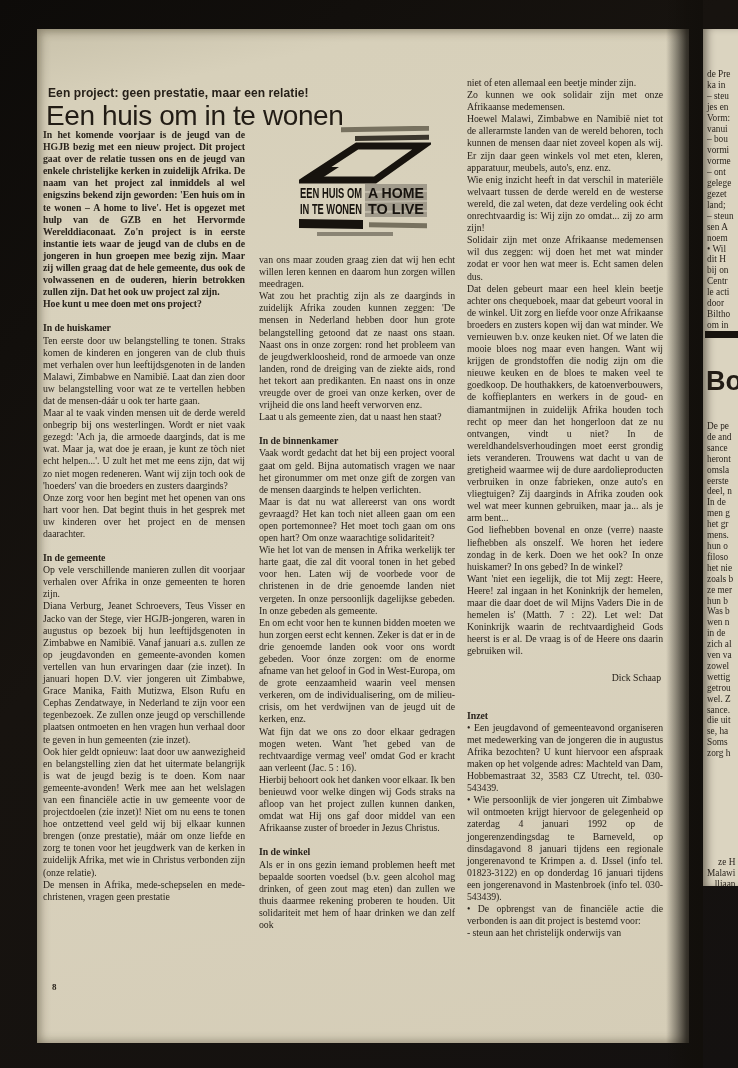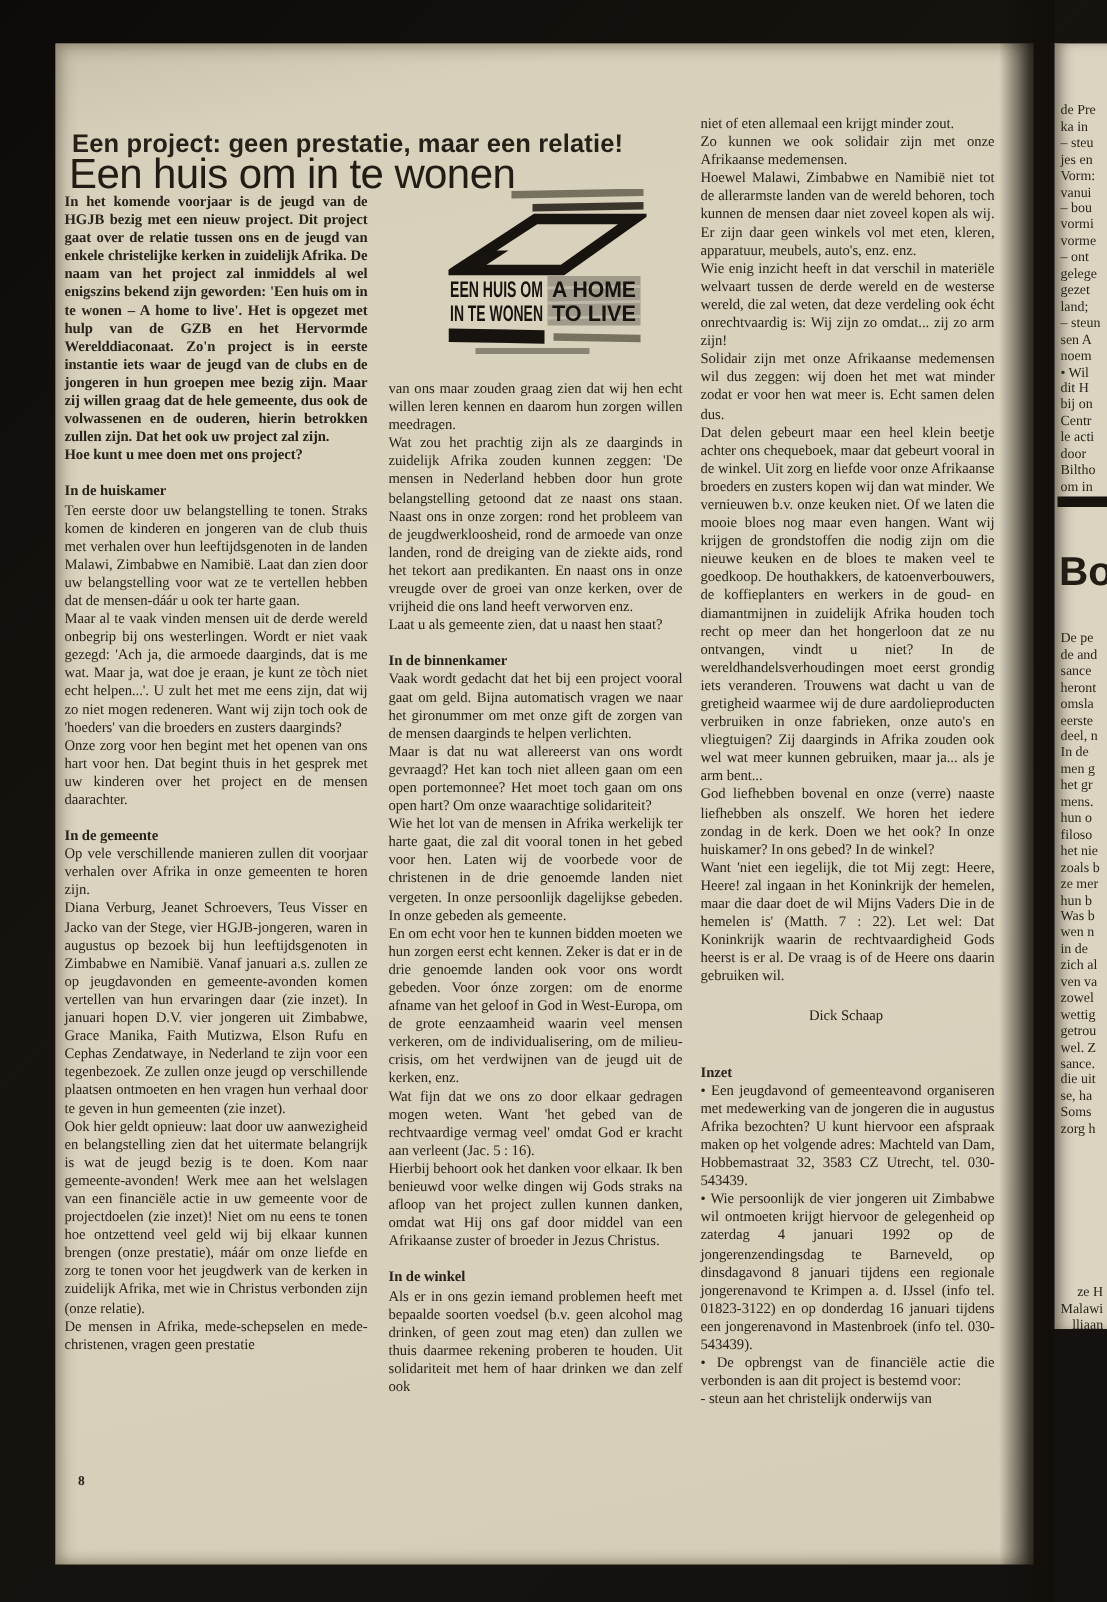--- a/index.html
+++ b/index.html
@@ -3,28 +3,28 @@
 <meta charset="utf-8">
 <style>
   html,body{margin:0;padding:0;background:#0e0c0a;}
   .stage{position:relative;width:738px;height:1068px;background:linear-gradient(135deg,#0d0b09 0%,#17130f 40%,#141110 100%);overflow:hidden;font-family:"Liberation Serif",serif;}
   
   .page-main{position:absolute;left:37px;top:29px;width:652px;height:1014px;
     background:linear-gradient(168deg,#c9c2ab 0%,#d7d0ba 7%,#dad3bf 50%,#d5cdb7 100%);
     box-shadow:inset 4px 3px 10px rgba(55,45,25,.35), inset -2px -3px 8px rgba(55,45,25,.25);
     overflow:hidden;}
   .kicker{position:absolute;left:11px;top:57px;font-family:"Liberation Sans",sans-serif;font-weight:bold;
-    font-size:17px;color:#262019;letter-spacing:.1px;}
+    font-size:12px;color:#262019;letter-spacing:.1px;}
   .title{position:absolute;left:9px;top:71px;margin:0;font-family:"Liberation Sans",sans-serif;font-weight:400;
     font-size:28px;color:#221c15;letter-spacing:-.4px;white-space:nowrap;}
   .col{position:absolute;font-size:9.8px;line-height:12.1px;color:#29231c;text-align:justify;letter-spacing:-.05px;}
   .col p{margin:0;}
   .col p.intro{font-weight:bold;}
   .col h3.subhead{margin:12px 0 0;font-size:9.8px;line-height:12.1px;font-weight:bold;color:#29231c;}
-  .col p.signature{text-align:center;margin:14px 2px 26px 0;}
+  .col p.signature{text-align:right;margin:14px 2px 26px 0;}
   .col1{left:6px;top:100px;width:202px;}
   .col2{left:222px;top:225px;width:196px;}
   .col3{left:430px;top:48px;width:196px;}
   .pagenum{position:absolute;left:15px;top:953px;font-size:9px;font-weight:bold;color:#29231c;}
   
   .logo{position:absolute;left:262px;top:97px;width:132px;height:112px;}
   
   .gutter{position:absolute;left:666px;top:0;width:37px;height:1068px;
     background:linear-gradient(to right,rgba(18,15,11,0) 0%,rgba(18,15,11,.78) 55%,#120f0b 100%);z-index:3;}
   
@@ -89,21 +89,21 @@
         <p class="body">Vaak wordt gedacht dat het bij een project vooral gaat om geld. Bijna automatisch vragen we naar het gironummer om met onze gift de zorgen van de mensen daarginds te helpen verlichten.</p>
         <p class="body">Maar is dat nu wat allereerst van ons wordt gevraagd? Het kan toch niet alleen gaan om een open portemonnee? Het moet toch gaan om ons open hart? Om onze waarachtige solidariteit?</p>
         <p class="body">Wie het lot van de mensen in Afrika werkelijk ter harte gaat, die zal dit vooral tonen in het gebed voor hen. Laten wij de voorbede voor de christenen in de drie genoemde landen niet vergeten. In onze persoonlijk dagelijkse gebeden. In onze gebeden als gemeente.</p>
         <p class="body">En om echt voor hen te kunnen bidden moeten we hun zorgen eerst echt kennen. Zeker is dat er in de drie genoemde landen ook voor ons wordt gebeden. Voor ónze zorgen: om de enorme afname van het geloof in God in West-Europa, om de grote eenzaamheid waarin veel mensen verkeren, om de individualisering, om de milieu-crisis, om het verdwijnen van de jeugd uit de kerken, enz.</p>
         <p class="body">Wat fijn dat we ons zo door elkaar gedragen mogen weten. Want 'het gebed van de rechtvaardige vermag veel' omdat God er kracht aan verleent (Jac. 5 : 16).</p>
         <p class="body">Hierbij behoort ook het danken voor elkaar. Ik ben benieuwd voor welke dingen wij Gods straks na afloop van het project zullen kunnen danken, omdat wat Hij ons gaf door middel van een Afrikaanse zuster of broeder in Jezus Christus.</p>
         <h3 class="subhead">In de winkel</h3>
         <p class="body">Als er in ons gezin iemand problemen heeft met bepaalde soorten voedsel (b.v. geen alcohol mag drinken, of geen zout mag eten) dan zullen we thuis daarmee rekening proberen te houden. Uit solidariteit met hem of haar drinken we dan zelf ook</p>
       </div>
     <div class="col col3">
-        <p class="body">niet of eten allemaal een krijgt minder zout.</p>
+        <p class="body">niet of eten allemaal een beetje minder zijn.</p>
         <p class="body">Zo kunnen we ook solidair zijn met onze Afrikaanse medemensen.</p>
         <p class="body">Hoewel Malawi, Zimbabwe en Namibië niet tot de allerarmste landen van de wereld behoren, toch kunnen de mensen daar niet zoveel kopen als wij. Er zijn daar geen winkels vol met eten, kleren, apparatuur, meubels, auto's, enz. enz.</p>
         <p class="body">Wie enig inzicht heeft in dat verschil in materiële welvaart tussen de derde wereld en de westerse wereld, die zal weten, dat deze verdeling ook écht onrechtvaardig is: Wij zijn zo omdat... zij zo arm zijn!</p>
         <p class="body">Solidair zijn met onze Afrikaanse medemensen wil dus zeggen: wij doen het met wat minder zodat er voor hen wat meer is. Echt samen delen dus.</p>
         <p class="body">Dat delen gebeurt maar een heel klein beetje achter ons chequeboek, maar dat gebeurt vooral in de winkel. Uit zorg en liefde voor onze Afrikaanse broeders en zusters kopen wij dan wat minder. We vernieuwen b.v. onze keuken niet. Of we laten die mooie bloes nog maar even hangen. Want wij krijgen de grondstoffen die nodig zijn om die nieuwe keuken en de bloes te maken veel te goedkoop. De houthakkers, de katoenverbouwers, de koffieplanters en werkers in de goud- en diamantmijnen in zuidelijk Afrika houden toch recht op meer dan het hongerloon dat ze nu ontvangen, vindt u niet? In de wereldhandelsverhoudingen moet eerst grondig iets veranderen. Trouwens wat dacht u van de gretigheid waarmee wij de dure aardolieproducten verbruiken in onze fabrieken, onze auto's en vliegtuigen? Zij daarginds in Afrika zouden ook wel wat meer kunnen gebruiken, maar ja... als je arm bent...</p>
         <p class="body">God liefhebben bovenal en onze (verre) naaste liefhebben als onszelf. We horen het iedere zondag in de kerk. Doen we het ook? In onze huiskamer? In ons gebed? In de winkel?</p>
         <p class="body">Want 'niet een iegelijk, die tot Mij zegt: Heere, Heere! zal ingaan in het Koninkrijk der hemelen, maar die daar doet de wil Mijns Vaders Die in de hemelen is' (Matth. 7 : 22). Let wel: Dat Koninkrijk waarin de rechtvaardigheid Gods heerst is er al. De vraag is of de Heere ons daarin gebruiken wil.</p>
         <p class="signature">Dick Schaap</p>
         <h3 class="subhead">Inzet</h3>
         <p class="body">• Een jeugdavond of gemeenteavond organiseren met medewerking van de jongeren die in augustus Afrika bezochten? U kunt hiervoor een afspraak maken op het volgende adres: Machteld van Dam, Hobbemastraat 32, 3583 CZ Utrecht, tel. 030-543439.</p>

